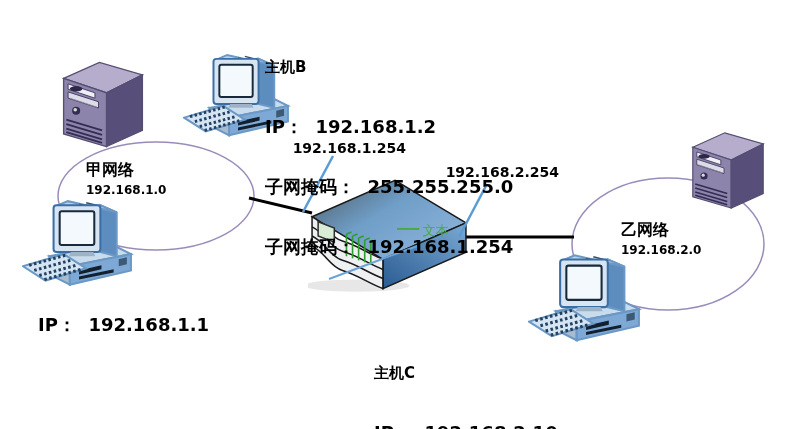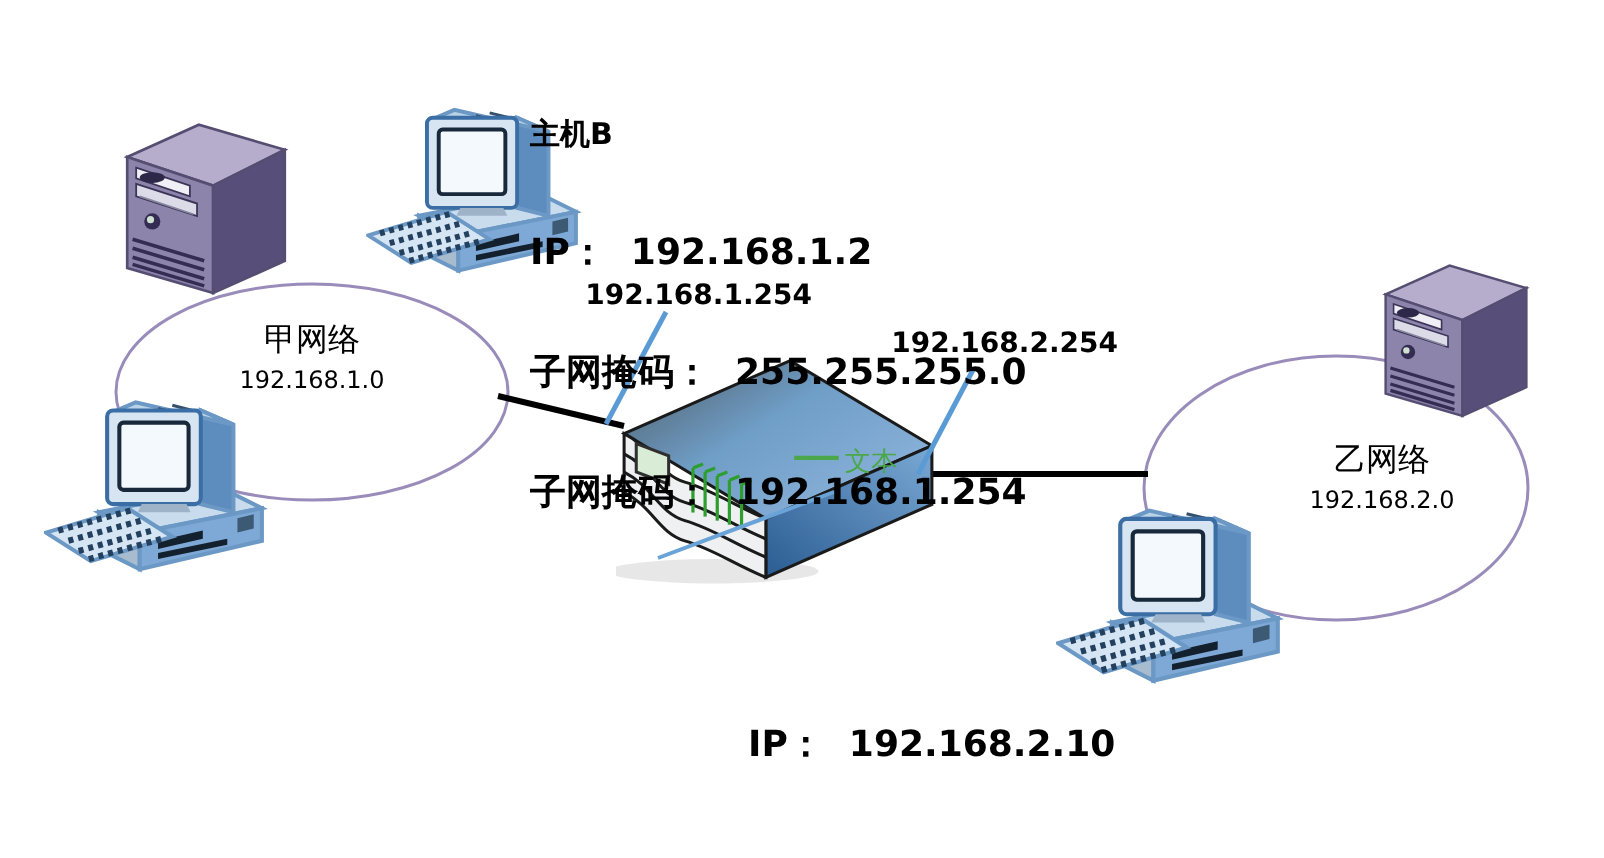--- a/index.html
+++ b/index.html
@@ -5,21 +5,21 @@
   html,body{margin:0;padding:0;}
   body{
     width:802px;height:429px;background:#ffffff;position:relative;overflow:hidden;
     font-family:"DejaVu Sans","Liberation Sans",sans-serif;color:#000;
   }
   .layer{position:absolute;left:0;top:0;width:802px;height:429px;}
   .icon{position:absolute;}
   .host-info{position:absolute;font-weight:bold;white-space:pre;}
   .host-title{font-size:15px;line-height:22px;}
   .host-line{font-size:18px;line-height:22px;}
-  .net-label{position:absolute;text-align:center;font-weight:normal;}
+  .net-label{position:absolute;font-weight:bold;}
   .net-name{font-size:16px;line-height:21px;}
   .net-addr{font-size:12px;line-height:20px;}
   .callout-label{position:absolute;text-align:right;font-weight:bold;font-size:14px;white-space:pre;}
 </style>
 </head>
 <body>
 
 <svg width="0" height="0" style="position:absolute" aria-hidden="true">
   <defs>
     <symbol id="sym-pc" viewBox="0 0 110 100">
@@ -138,25 +138,27 @@
 </svg>
 
 <div class="host-info" style="left:265px;top:18px;width:240px">
   <div class="host-title">主机B</div>
   <div class="host-line">IP：  192.168.1.2</div>
   <div class="host-line">子网掩码：  255.255.255.0</div>
   <div class="host-line">子网掩码：  192.168.1.254</div>
 </div>
 
 <div class="host-info" style="left:38px;top:276px;width:240px">
+  <div class="host-line">IP：  192.168.1.1</div>
   
   
 </div>
 
 <div class="host-info" style="left:374px;top:324px;width:240px">
+  <div class="host-title">主机C</div>
   <div class="host-line">IP：  192.168.2.10</div>
   
   
 </div>
 
 <div class="net-label" style="left:86px;top:159px;width:140px">
   <div class="net-name">甲网络</div>
   <div class="net-addr">192.168.1.0</div>
 </div>
 

